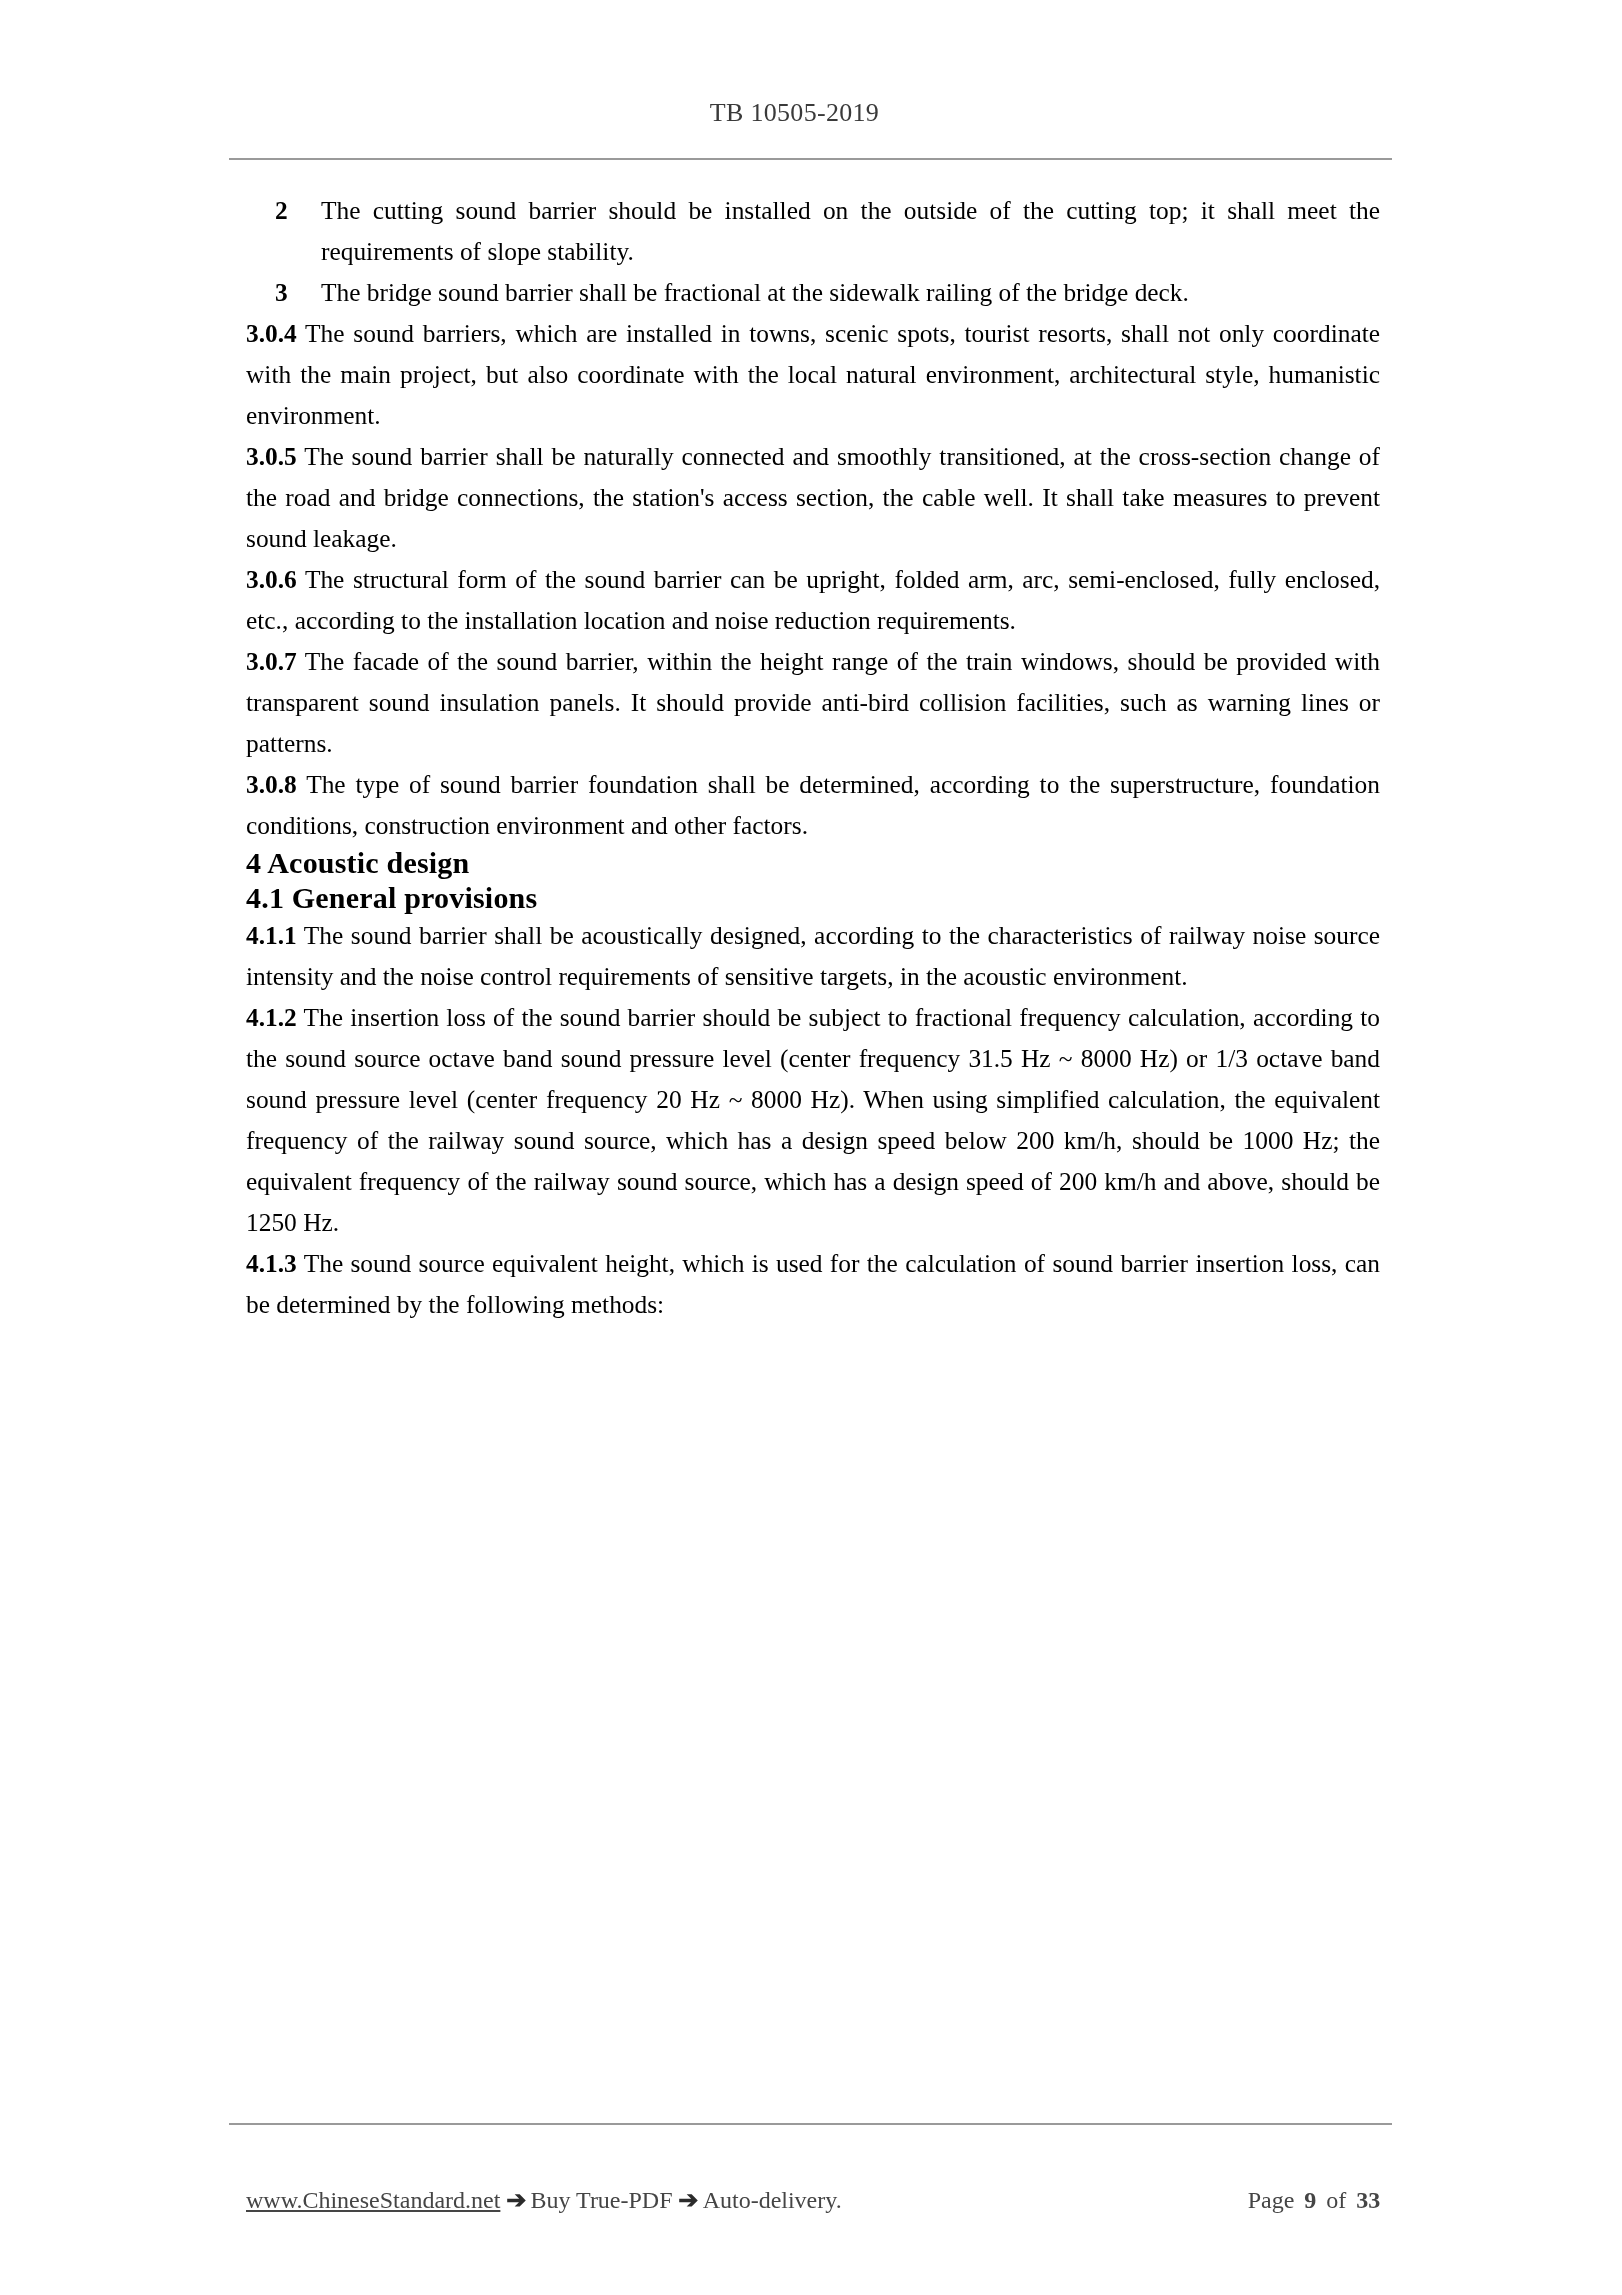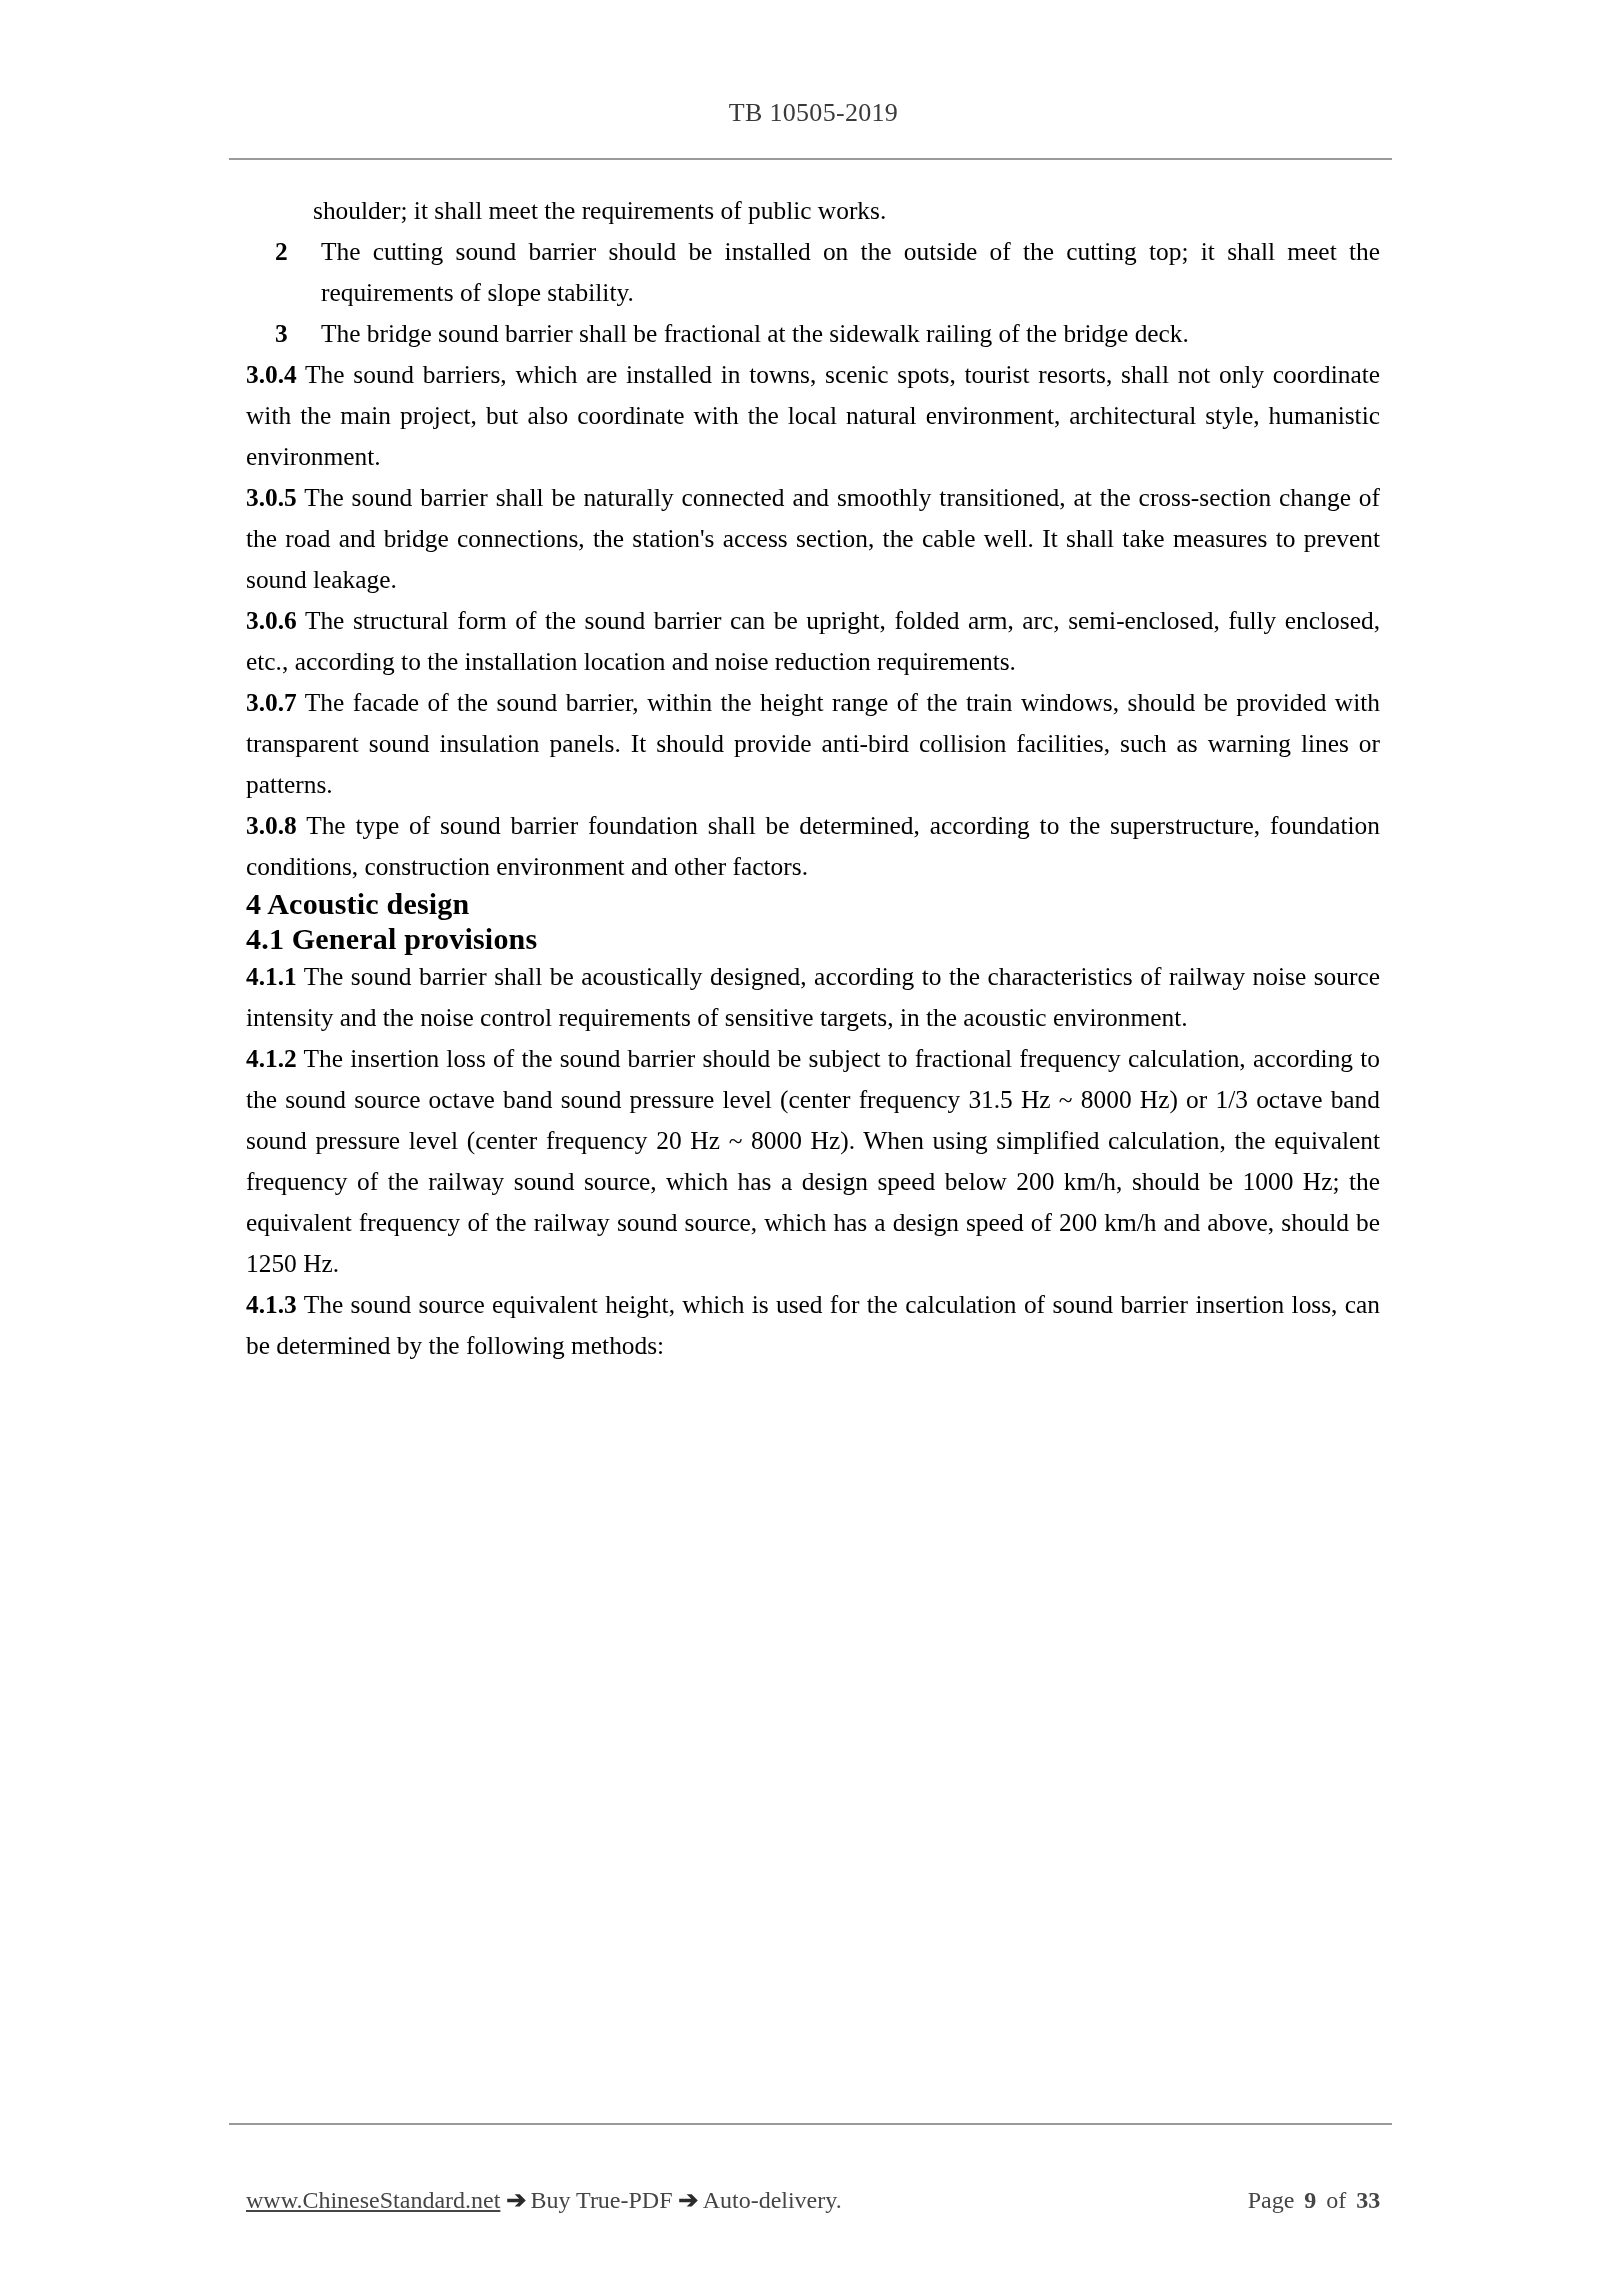--- a/index.html
+++ b/index.html
@@ -15,21 +15,21 @@
     font-family: "Liberation Serif", "DejaVu Serif", serif;
     color: #000000;
     box-sizing: border-box;
     overflow: hidden;
   }
 
   
   .header {
     position: absolute;
     top: 98px;
-    left: 232px;
+    left: 213px;
     width: 1163px;
     text-align: center;
   }
   .header-title {
     font-size: 26px;
     color: #3a3a3a;
     letter-spacing: 0.3px;
     font-family: "Liberation Serif", "DejaVu Serif", serif;
   }
   .header-rule {
@@ -154,21 +154,20 @@
 
 <div class="page">
 
   <div class="header">
     <span class="header-title">TB 10505-2019</span>
   </div>
   <div class="header-rule"></div>
 
   <div class="content">
 
-    <p class="body cont-line">shoulder; it shall meet the requirements of public works.</p>
 
     <div class="listitem gap-item">
       <span class="marker">2</span>
       <span>The cutting sound barrier should be installed on the outside of the cutting top; it shall meet the requirements of slope stability.</span>
     </div>
 
     <div class="listitem gap-item">
       <span class="marker">3</span>
       <span>The bridge sound barrier shall be fractional at the sidewalk railing of the bridge deck.</span>
     </div>

